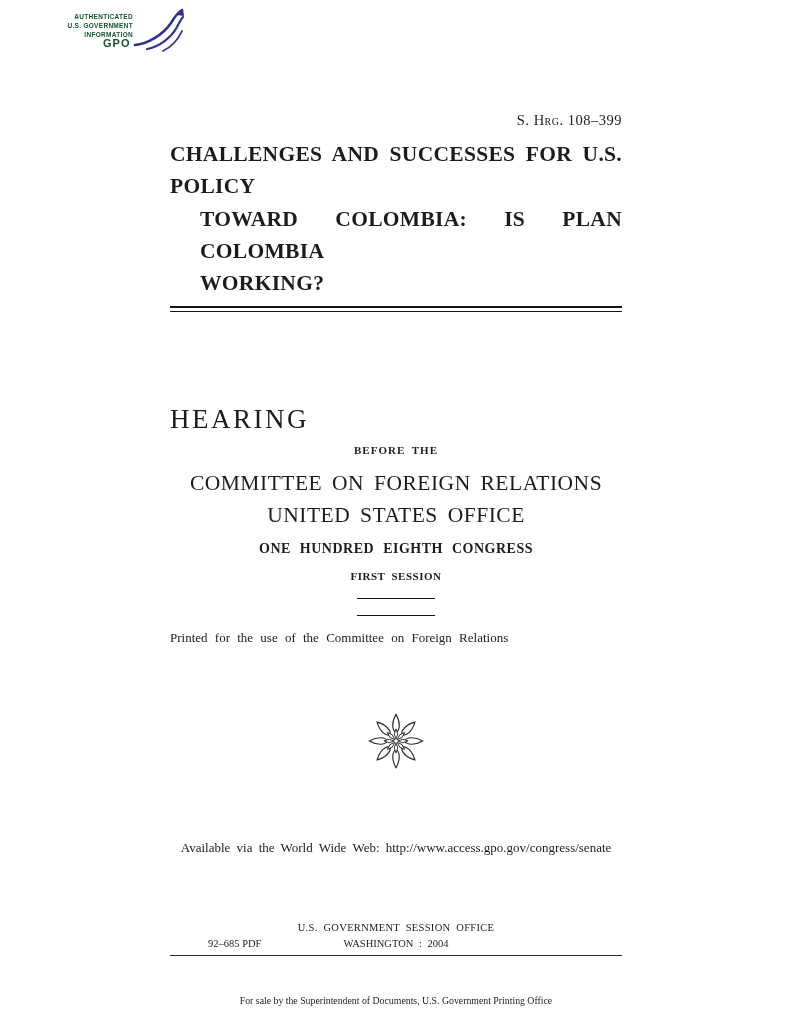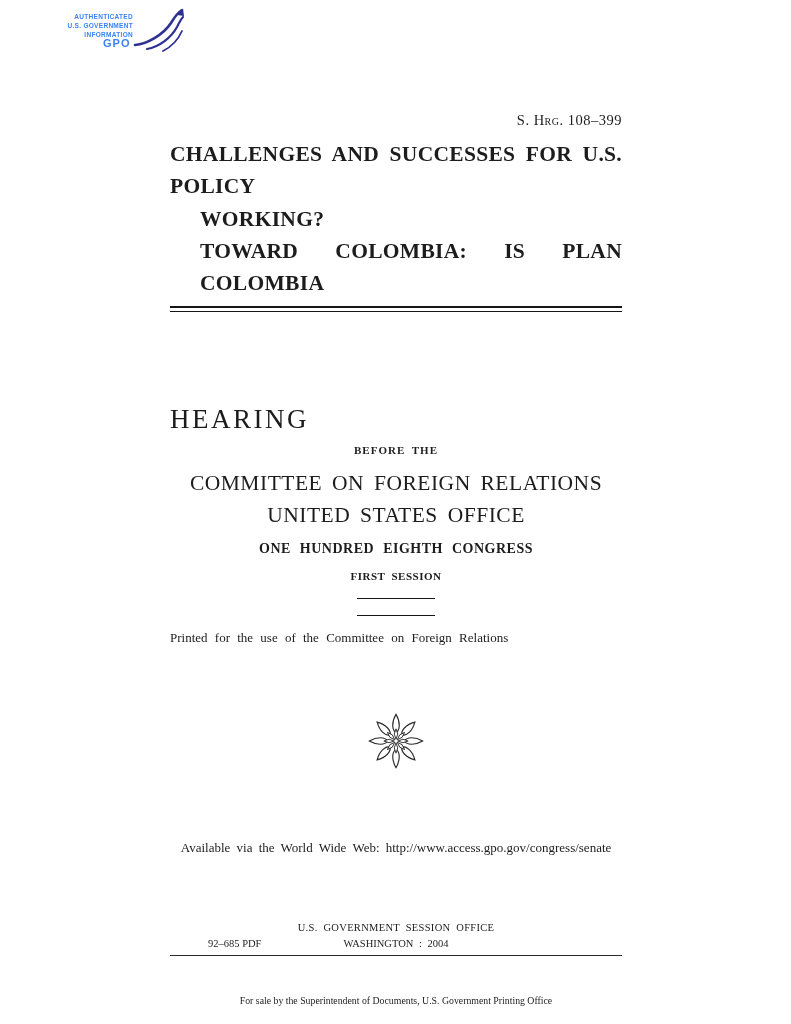--- a/index.html
+++ b/index.html
@@ -61,43 +61,43 @@
   .doc-num { text-align: left; padding-left: 38px; }
   .place { text-align: center; word-spacing: 3px; }
   .footer-rule { margin-top: 6px; border-top: 1.5px solid #2a2a2a; }
   .fineprint { margin-top: 6px; text-align: center; font-size: 9.8px; line-height: 1.55; white-space: pre-wrap; }
 </style>
 </head>
 <body>
 
 <div class="page">
 
-  <div class="gpo-logo" style="color:#3b82f6;">
+  <div class="gpo-logo" style="color:#14532d;">
     <div class="gpo-lines">
       <div>AUTHENTICATED</div>
       <div>U.S. GOVERNMENT</div>
       <div>INFORMATION</div>
     </div>
     <svg class="gpo-eagle" width="52" height="48" viewBox="0 0 52 48" fill="none">
       <path d="M2 38 C14 37 30 28 38 16 C41 11 44 6 49 3" stroke="#2e3192" stroke-width="2.6" stroke-linecap="round"></path>
       <path d="M14 42 C26 40 38 31 44 20 C46 16 48 12 50 10" stroke="#2e3192" stroke-width="2.2" stroke-linecap="round"></path>
       <path d="M30 44 C38 40 45 33 49 24" stroke="#2e3192" stroke-width="1.8" stroke-linecap="round"></path>
       <path d="M44 8 L50 2 L51 9 Z" fill="#2e3192"></path>
     </svg>
     <div class="gpo-word">GPO</div>
   </div>
 
   <div class="content">
 
     <div class="report-number">S. Hrg. 108–399</div>
 
     <h1 class="title">
       <span class="t-line t1">CHALLENGES AND SUCCESSES FOR U.S. POLICY</span>
+      <span class="t-line t2">TOWARD COLOMBIA: IS PLAN COLOMBIA</span>
       <span class="t-line t3">WORKING?</span>
-      <span class="t-line t2">TOWARD COLOMBIA: IS PLAN COLOMBIA</span>
     </h1>
 
     <div class="double-rule"></div>
 
     <div class="hearing">HEARING</div>
     <div class="before-the">BEFORE THE</div>
     <div class="committee">COMMITTEE ON FOREIGN RELATIONS</div>
     <div class="chamber">UNITED STATES OFFICE</div>
     <div class="congress">ONE HUNDRED EIGHTH CONGRESS</div>
     <div class="session">FIRST SESSION</div>

